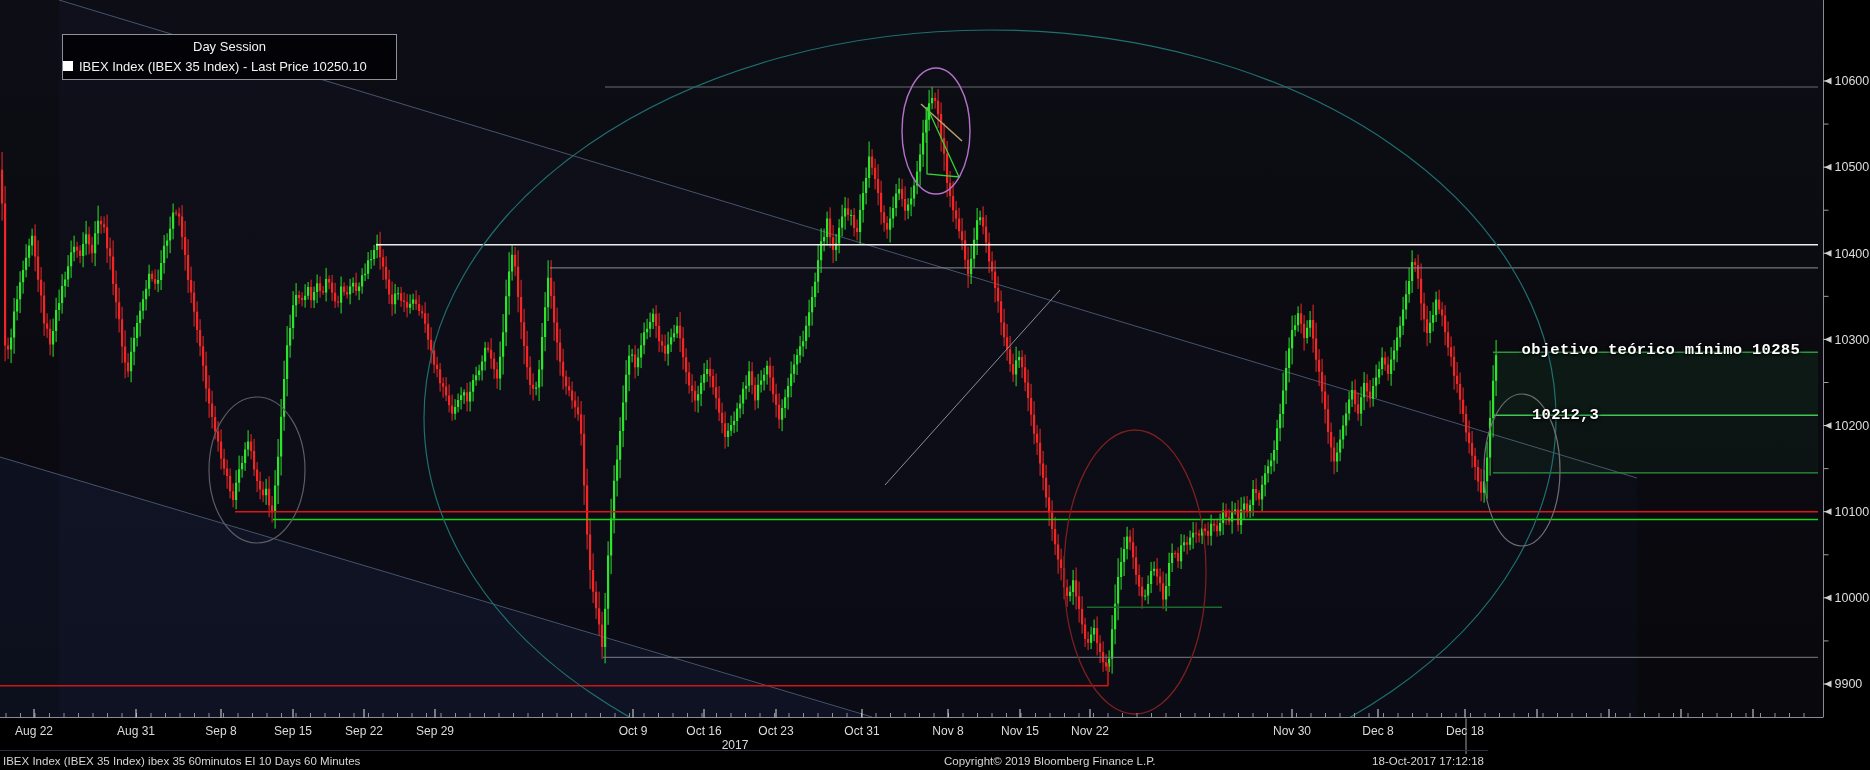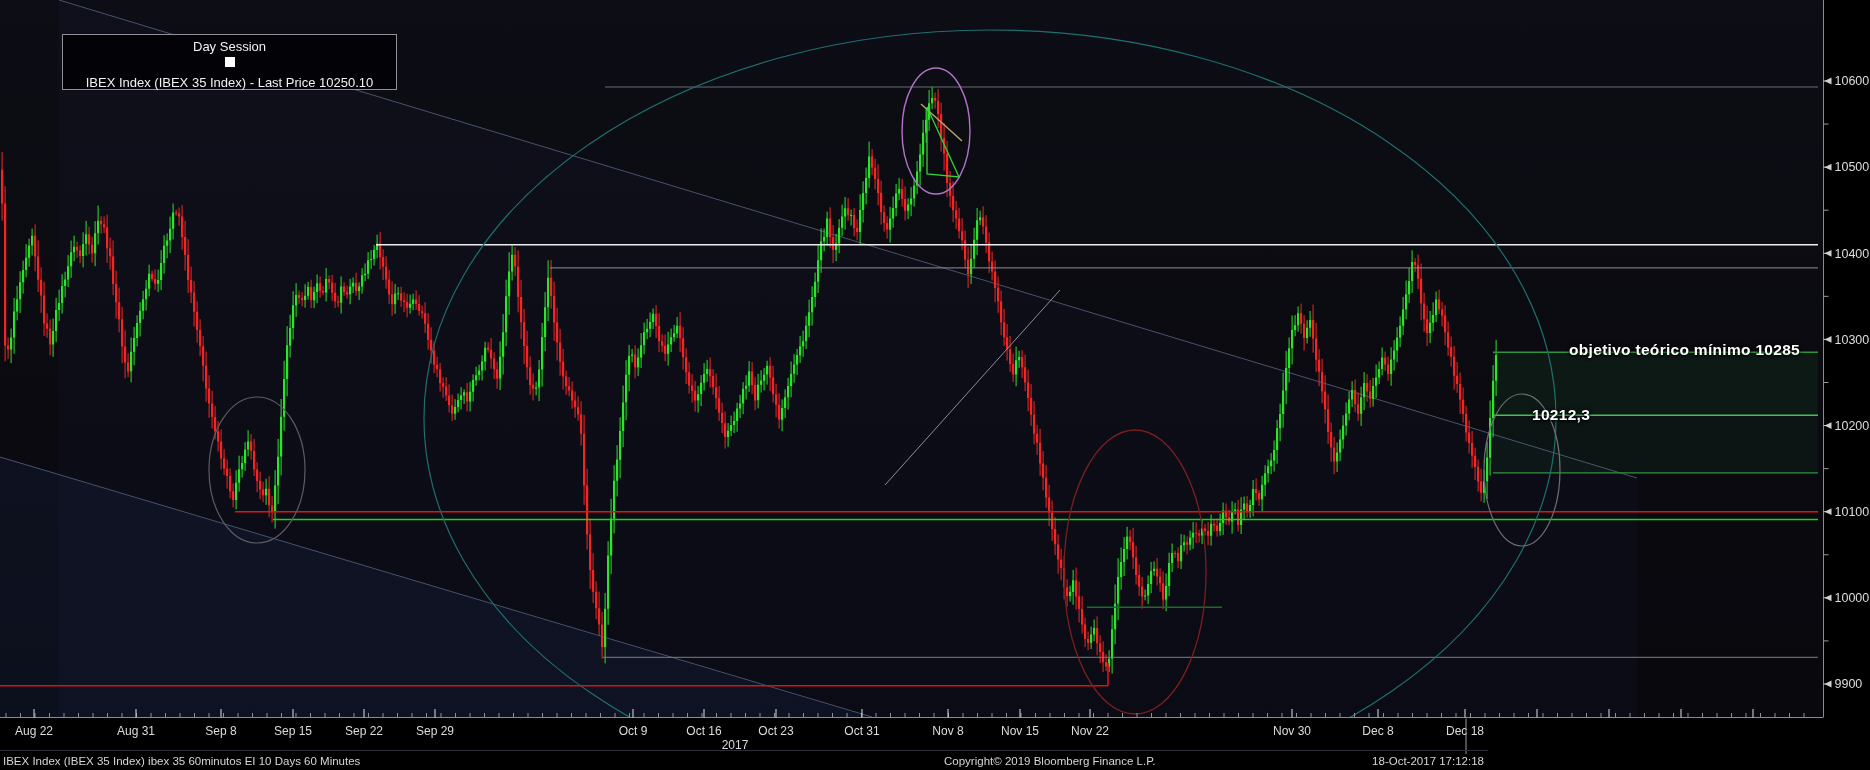--- a/index.html
+++ b/index.html
@@ -1,25 +1,25 @@
 <!DOCTYPE html>
 <html><head>
 <meta charset="utf-8">
 <style>
   html,body{margin:0;padding:0;background:#000;}
   .screen{position:relative;width:1870px;height:770px;background:#000;overflow:hidden;
           font-family:"Liberation Sans",sans-serif;}
   .screen svg{position:absolute;left:0;top:0;}
-  .legend{position:absolute;left:62px;top:34px;width:335px;height:56px;box-sizing:border-box;
+  .legend{position:absolute;left:62px;top:34px;width:335px;height:46px;box-sizing:border-box;
           background:#030307;border:1px solid #8f8f97;color:#f2f2f2;font-size:13px;line-height:1.5;}
   .legend-title{text-align:center;margin-top:2px;}
-  .legend-series{display:flex;align-items:center;gap:6px;flex-direction:column;}
+  .legend-series{display:flex;align-items:center;gap:6px;}
   .marker{width:10px;height:10px;background:#ffffff;display:inline-block;flex:0 0 auto;}
   .ann{position:absolute;color:#ffffff;font-weight:bold;font-size:15.5px;letter-spacing:.3px;
-       text-shadow:0 1px 2px #000,0 0 4px #000;white-space:nowrap;}
+       text-shadow:0 1px 2px #000,0 0 4px #000;white-space:nowrap;font-family:Liberation Mono, monospace;}
   .ann-objective{top:341px;right:70px;}
   .ann-level{top:406px;left:1532px;}
   .footer{position:absolute;left:0;top:750px;width:1488px;height:19px;background:transparent;
           border-top:1px solid #2d2d3a;color:#d6d6d6;font-size:11.5px;line-height:18px;}
   .footer span{position:absolute;top:1px;white-space:nowrap;}
   .f-left{left:3px;}
   .f-copy{left:944px;}
   .f-time{right:4px;}
 </style>
 </head>

